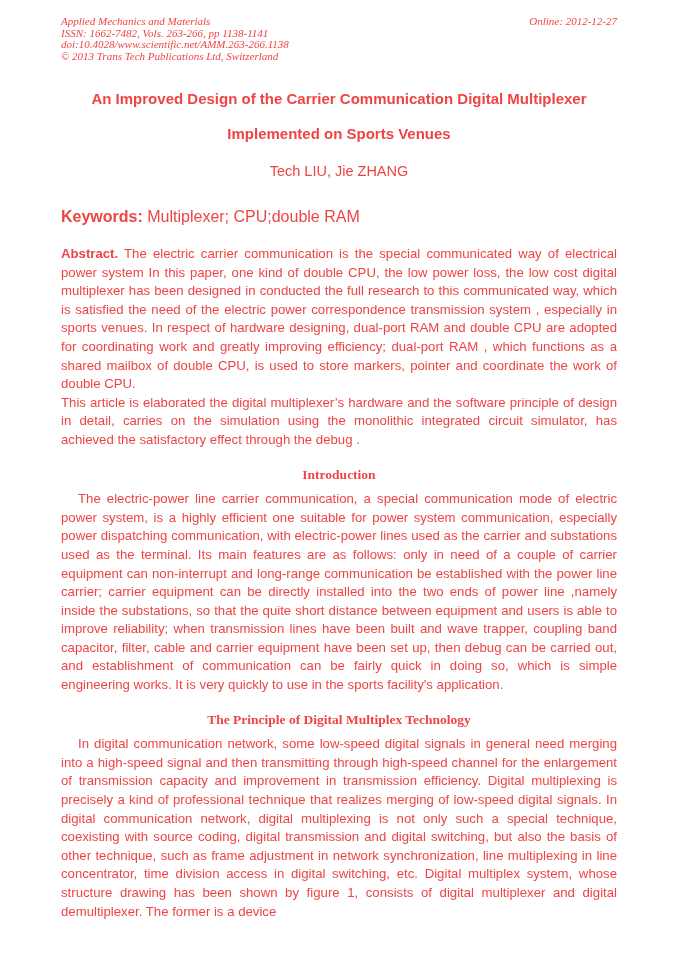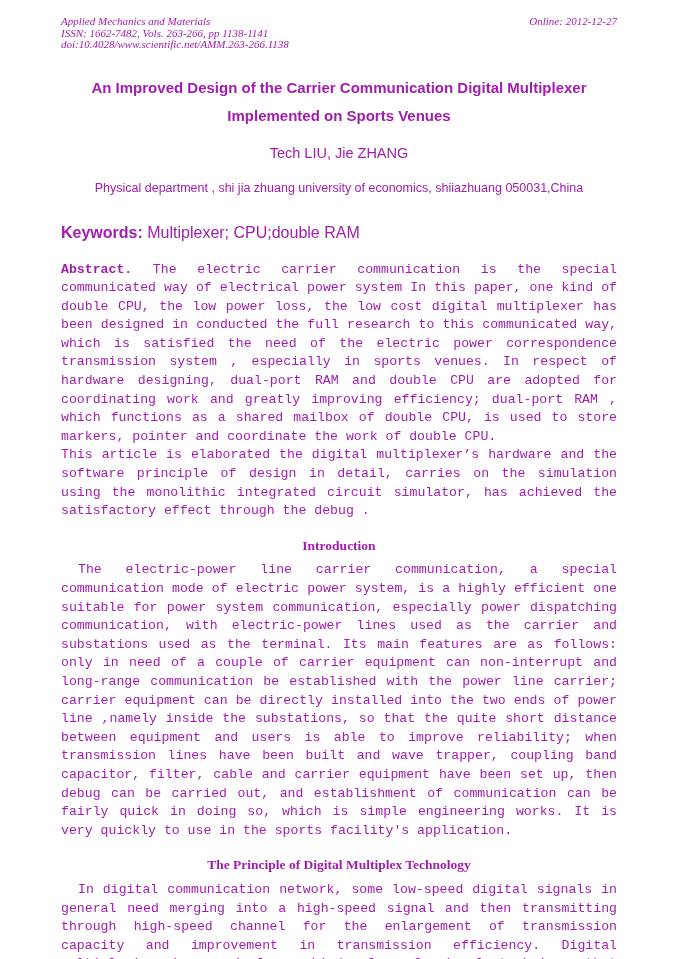--- a/index.html
+++ b/index.html
@@ -2,21 +2,21 @@
 <html><head>
 <meta charset="utf-8">
 <style>
   html, body { margin: 0; padding: 0; background: #ffffff; }
   .page {
     position: relative;
     box-sizing: border-box;
     width: 678px;
     height: 959px;
     background: #ffffff;
-    color: #a21caf;
+    color: #ef4444;
     padding: 16px 61px 0 61px;
     overflow: hidden;
   }
   .hdr {
     display: flex;
     justify-content: space-between;
     align-items: flex-start;
     font-family: "Liberation Serif", serif;
     font-style: italic;
     font-size: 11px;
@@ -25,21 +25,21 @@
   .hdr-left div { white-space: nowrap; }
   .hdr-right { white-space: nowrap; }
   .title-line {
     font-family: "Liberation Sans", sans-serif;
     font-weight: bold;
     font-size: 15px;
     line-height: 18px;
     text-align: center;
   }
   .t1 { margin-top: 28px; }
-  .t2 { margin-top: 10px; }
+  .t2 { margin-top: 17px; }
   .authors {
     text-align: center;
     font-family: "Liberation Sans", sans-serif;
     font-size: 14.5px;
     line-height: 17px;
     margin-top: 20px;
   }
   .affil {
     text-align: center;
     font-family: "Liberation Sans", sans-serif;
@@ -48,21 +48,21 @@
     margin-top: 19px;
   }
   .keywords {
     font-family: "Liberation Sans", sans-serif;
     font-size: 16px;
     line-height: 15px;
     margin-top: 29px;
   }
   .keywords .kw-label { font-weight: bold; }
   .serif-body {
-    font-family: Liberation Mono, monospace;
+    font-family: Liberation Sans, sans-serif;
     font-size: 13.2px;
     line-height: 18.6px;
     text-align: justify;
   }
   .abstract-block { margin-top: 21px; }
   .abs-label { font-weight: bold; }
   .section-heading {
     font-family: "Liberation Serif", serif;
     font-weight: bold;
     font-size: 13.5px;
@@ -76,30 +76,30 @@
 </head>
 <body>
 
 <div class="page">
 
   <div class="hdr">
     <div class="hdr-left">
       <div>Applied Mechanics and Materials</div>
       <div>ISSN: 1662-7482, Vols. 263-266, pp 1138-1141</div>
       <div>doi:10.4028/www.scientific.net/AMM.263-266.1138</div>
+      <div>© 2013 Trans Tech Publications Ltd, Switzerland</div>
     </div>
     <div class="hdr-right">Online: 2012-12-27</div>
   </div>
 
   <div class="title-line t1">An Improved Design of the Carrier Communication Digital Multiplexer</div>
   <div class="title-line t2">Implemented on Sports Venues</div>
 
   <div class="authors">Tech LIU, Jie ZHANG</div>
 
-  <div class="affil">Physical department , shi jia zhuang university of economics, shiiazhuang 050031,China</div>
 
   <div class="keywords"><span class="kw-label">Keywords:</span><span> Multiplexer; CPU;double RAM</span></div>
 
   <div class="serif-body abstract-block">
     <div><span class="abs-label">Abstract.</span><span> The electric carrier communication is the special communicated way of electrical power system In this paper, one kind of double CPU, the low power loss, the low cost digital multiplexer has been designed in conducted the full research to this communicated way, which is satisfied the need of the electric power correspondence transmission system , especially in sports venues. In respect of hardware designing, dual-port RAM and double CPU are adopted for coordinating work and greatly improving efficiency; dual-port RAM , which functions as a shared mailbox of double CPU, is used to store markers, pointer and coordinate the work of double CPU.</span></div>
     <div>This article is elaborated the digital multiplexer’s hardware and the software principle of design in detail, carries on the simulation using the monolithic integrated circuit simulator, has achieved the satisfactory effect through the debug .</div>
   </div>
 
   <div>
     <div class="section-heading">Introduction</div>

